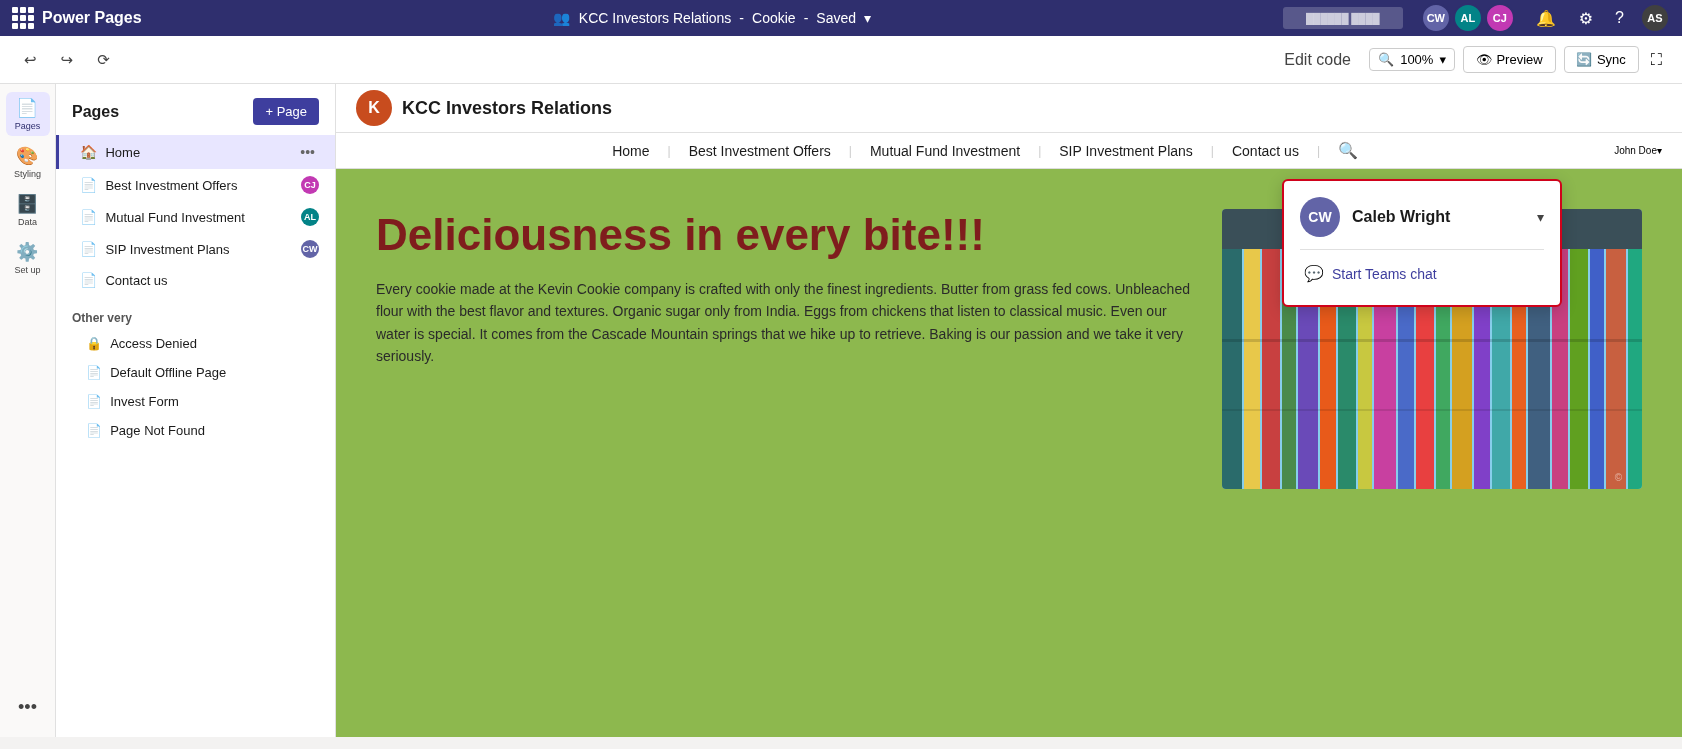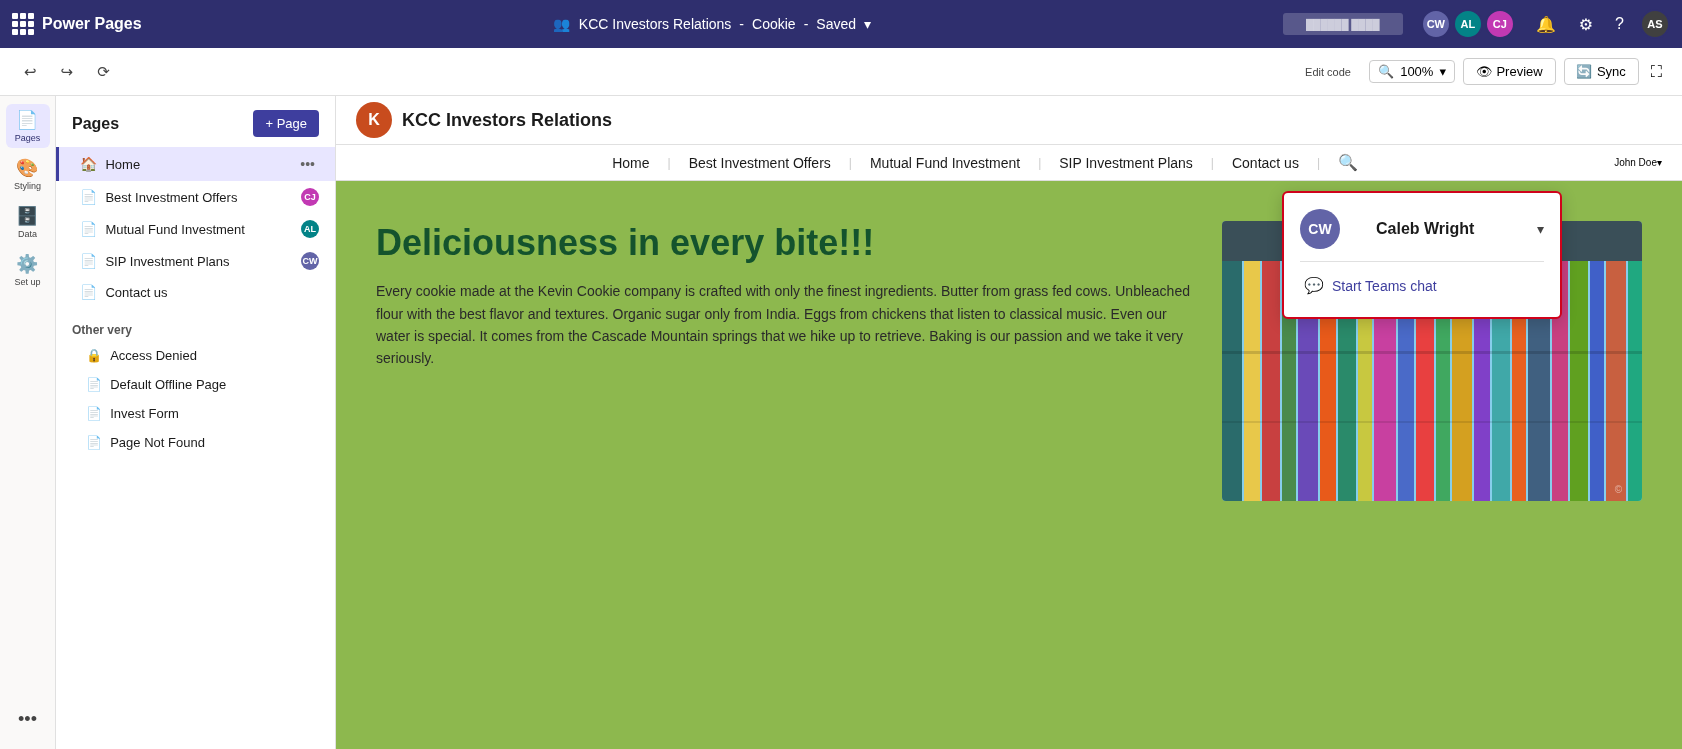--- a/index.html
+++ b/index.html
@@ -1,20 +1,20 @@
 <!DOCTYPE html>
 <html><head>
   <meta charset="utf-8">
   <style>
     * { box-sizing: border-box; margin: 0; padding: 0; }
     body { font-family: 'Segoe UI', Arial, sans-serif; font-size: 14px; background: #f3f2f1; overflow: hidden; }
 
     
     .top-bar {
-      height: 48px;
+      height: 36px;
       background: #2f2f6e;
       display: flex;
       align-items: center;
       padding: 16px 12px;
       color: white;
       position: relative;
       z-index: 100;
     }
     .top-bar-logo {
       display: flex;
@@ -84,21 +84,21 @@
       background: none; border: none; cursor: pointer;
       padding: 4px 8px; color: #444; font-size: 15px;
       display: flex; align-items: center;
     }
     .sub-header-spacer { flex: 1; }
     .sub-header-right {
       display: flex; align-items: center; gap: 8px;
     }
     .edit-code-btn {
       background: none; border: none; cursor: pointer;
-      padding: 4px 10px; color: #444; font-size: 11px;
+      padding: 4px 10px; color: #444; font-size: 16px;
     }
     .preview-btn {
       background: none; border: 1px solid #ccc; border-radius: 4px;
       cursor: pointer; padding: 5px 12px; font-size: 13px;
       display: flex; align-items: center; gap: 4px;
     }
     .sync-btn {
       background: none; border: 1px solid #ccc; border-radius: 4px;
       cursor: pointer; padding: 5px 12px; font-size: 13px;
       display: flex; align-items: center; gap: 4px;
@@ -270,23 +270,23 @@
     .website-hero {
       background: #8db84e;
       padding: 40px 40px 30px;
       display: flex;
       gap: 30px;
     }
     .hero-content {
       flex: 1;
     }
     .hero-title {
-      font-size: 36px;
+      font-size: 44px;
       font-weight: 700;
-      color: #14532d;
+      color: #7f1d1d;
       margin-bottom: 16px;
       line-height: 1.2;
     }
     .hero-text {
       font-size: 14px;
       color: #2a2a2a;
       line-height: 1.6;
       margin-bottom: 20px;
     }
     .hero-btn {
@@ -332,21 +332,20 @@
       background: #6264a7;
       display: flex; align-items: center; justify-content: center;
       font-size: 14px; font-weight: 700; color: white;
       flex-shrink: 0;
     }
     .popup-name {
       font-size: 16px;
       font-weight: 600;
       color: #1b1b1b;
       flex: 1;
-      margin-left: 24px;
     }
     .popup-chevron {
       color: #444;
       cursor: pointer;
       font-size: 14px;
     }
     .popup-divider {
       border: none;
       border-top: 1px solid #e0e0e0;
       margin: 8px 0;

